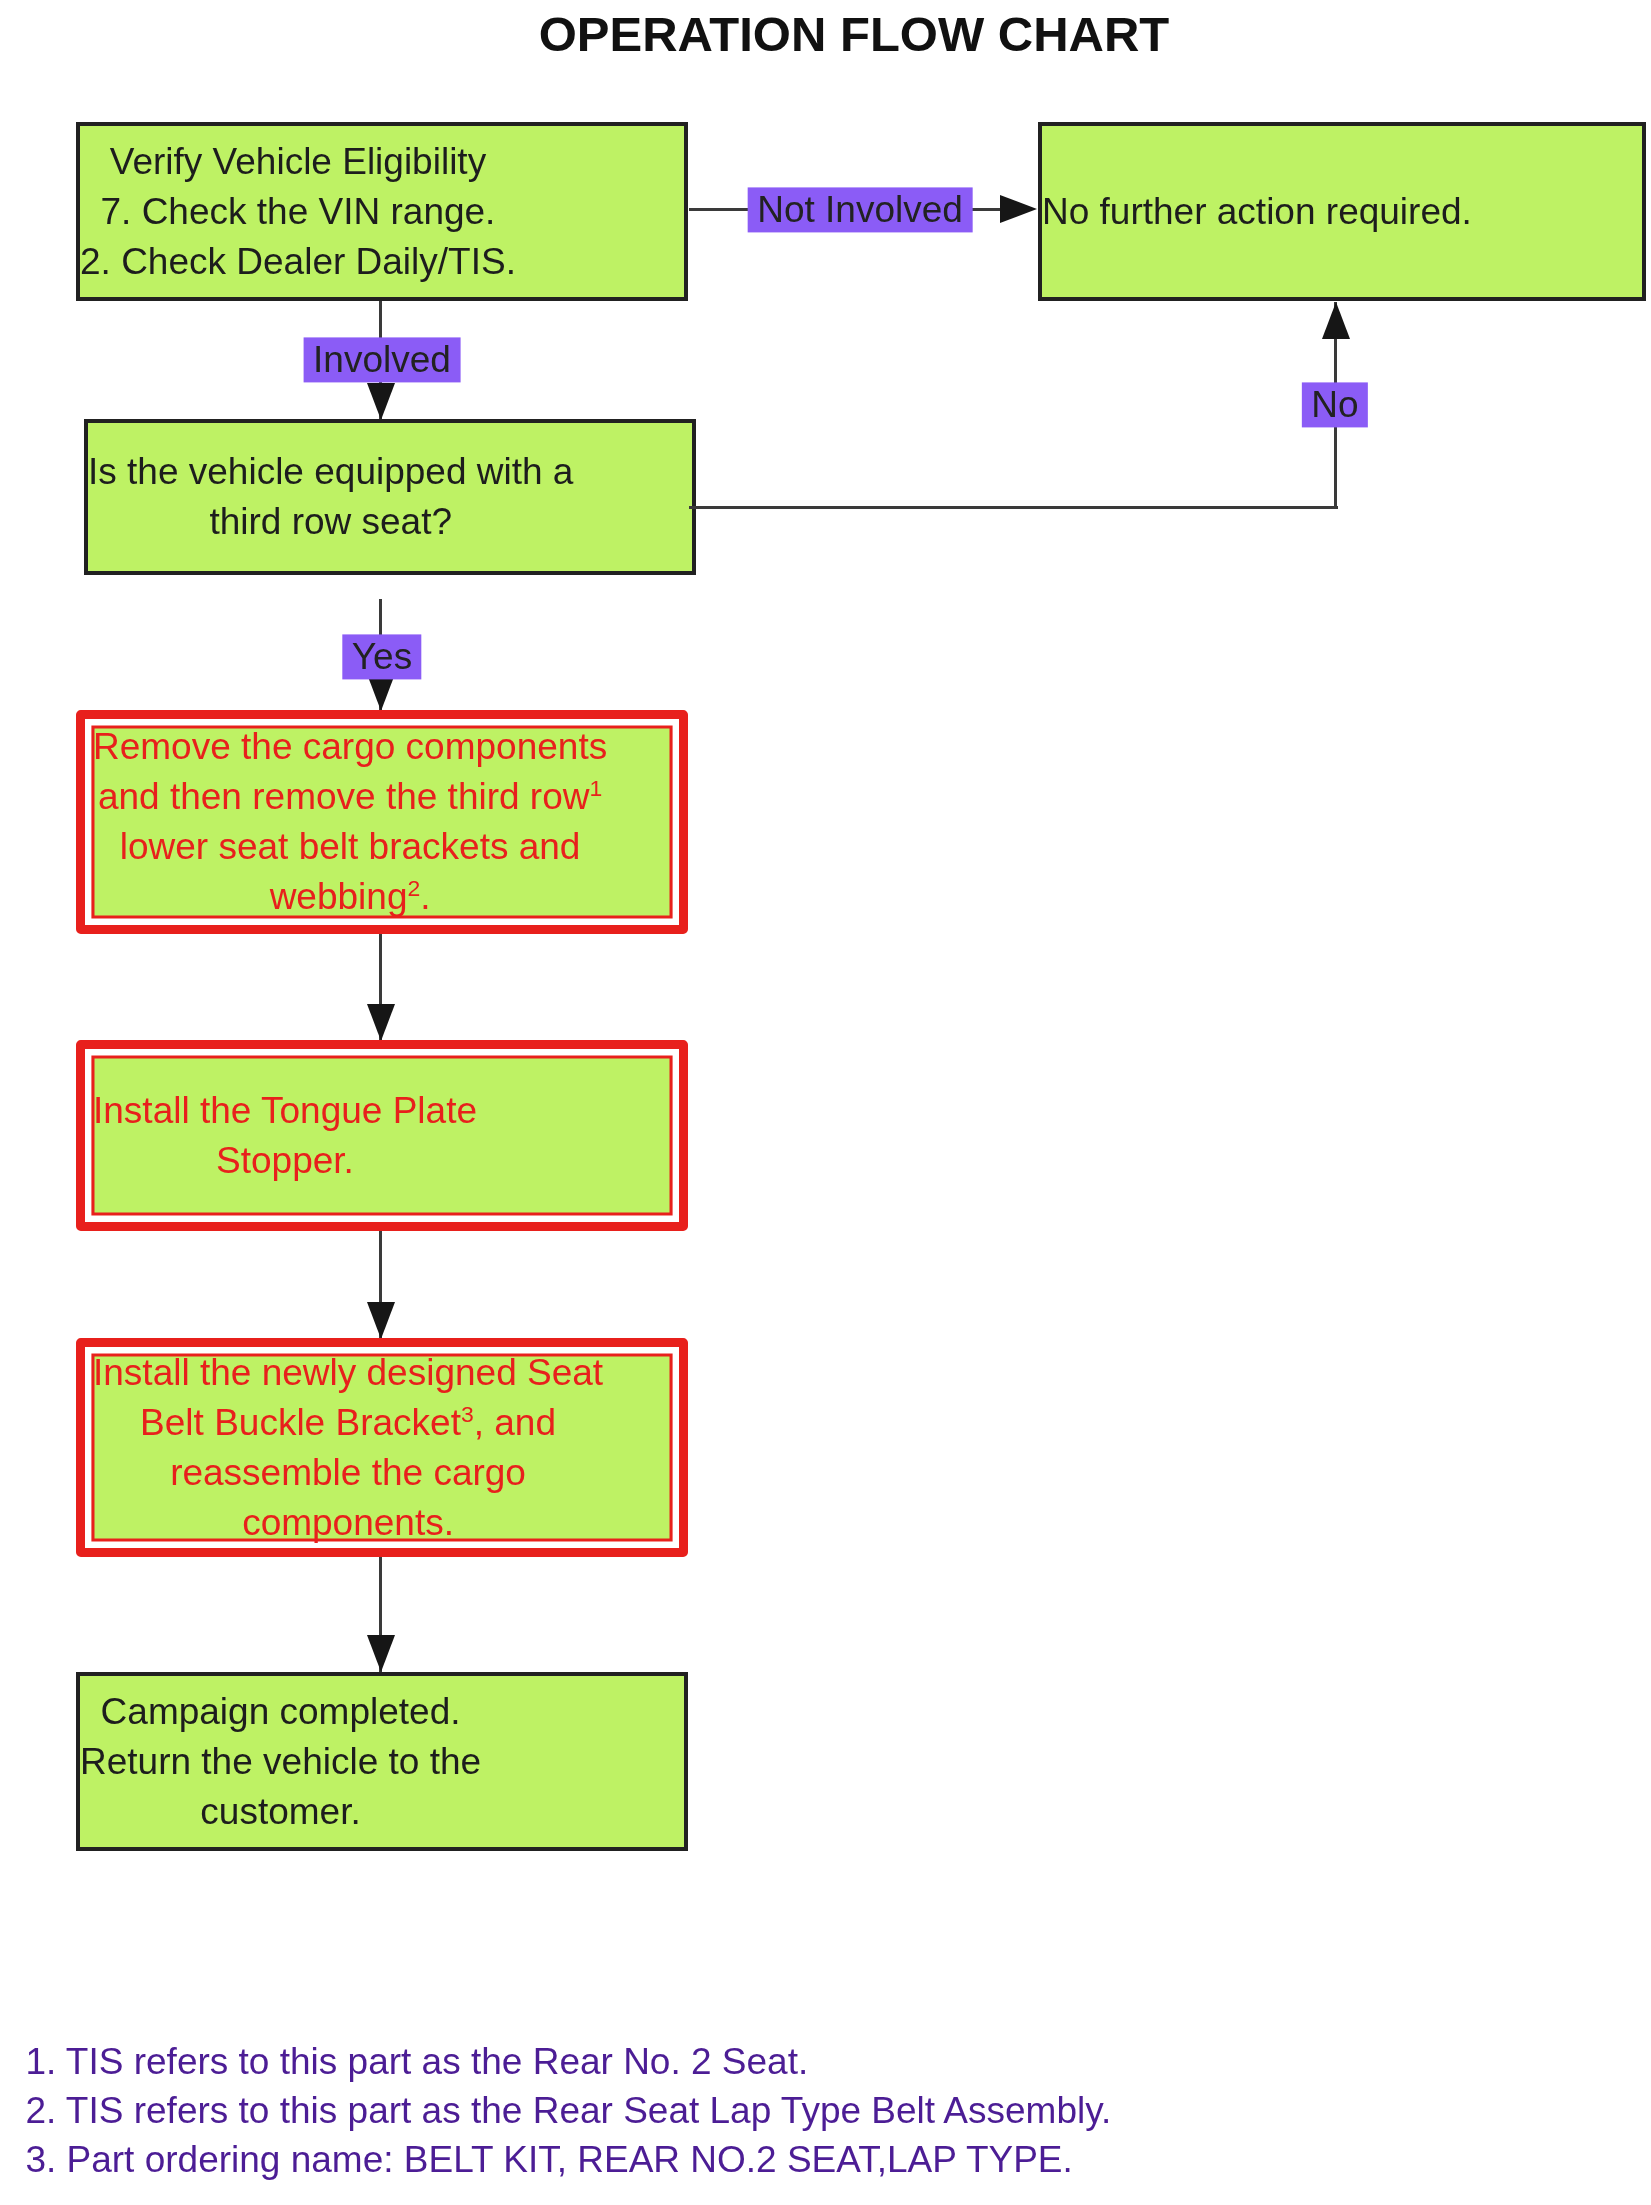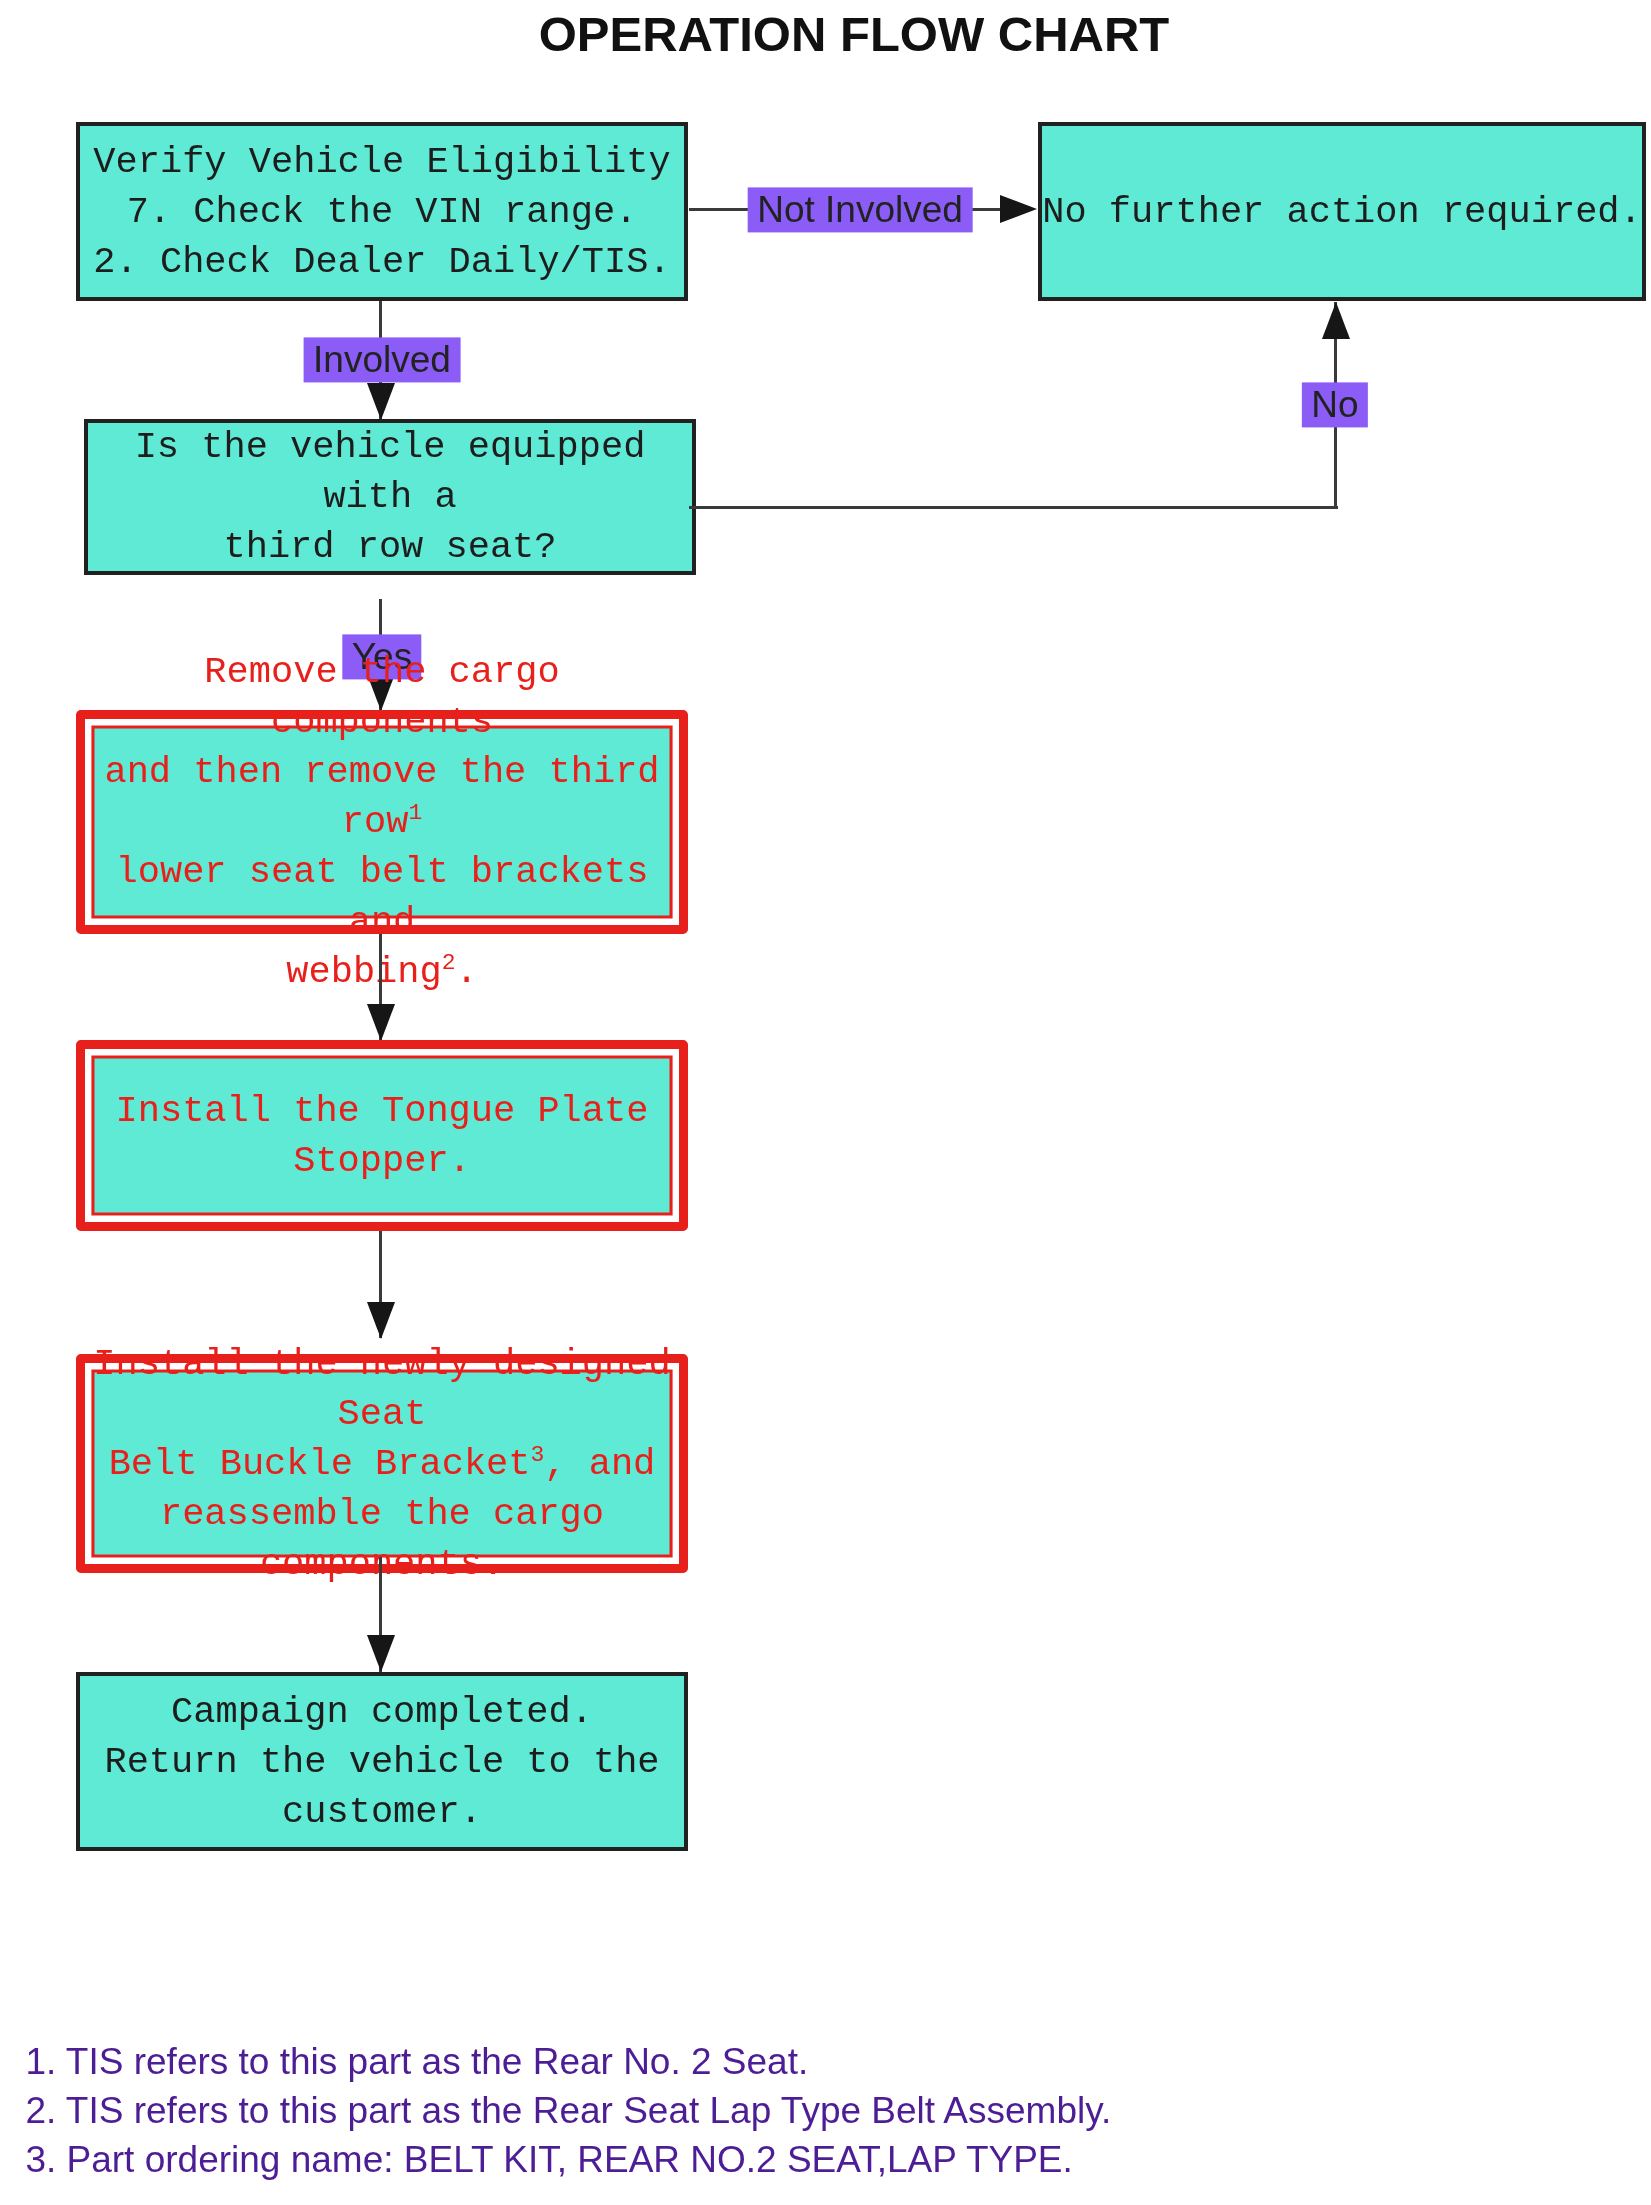--- a/index.html
+++ b/index.html
@@ -18,24 +18,24 @@
   }
   .title{
     position:absolute;top:6.4px;left:0;width:100%;
     text-align:center;text-indent:56px;
     font-size:49px;font-weight:bold;letter-spacing:0px;
     color:#111;
   }
   .fbox{
     position:absolute;
     box-sizing:border-box;
-    background:#5eead4;
-    display:flex;align-items:center;justify-content:center;
+    background:#bef264;
+    display:flex;align-items:center;justify-content:flex-start;
     text-align:center;
-    font-size:37px;line-height:50px;font-family:Liberation Mono, monospace;
+    font-size:37px;line-height:50px;
   }
   .blackbox{border:4px solid #212121;color:var(--ink);}
   .redbox{
     border:9.5px solid var(--red);
     box-shadow:inset 0 0 0 6.4px #ffffff, inset 0 0 0 9.5px var(--red);
     color:var(--red);
     border-radius:4.8px;
   }
   .redbox .inner{padding:0 8px;}
   sup{font-size:0.62em;line-height:0;vertical-align:super;}
@@ -115,21 +115,21 @@
   <div class="fbox redbox" style="left:76px;top:1040px;width:612px;height:191px;">
     <div class="inner">
       <div>Install the Tongue Plate</div>
       <div>Stopper.</div>
     </div>
   </div>
 
   <div class="vline" style="left:379px;top:1231px;height:107px;"></div>
   <div class="arr arr-down" style="left:367px;top:1302px;"></div>
 
-  <div class="fbox redbox" style="left:76px;top:1338px;width:612px;height:219px;margin-top:16px;">
+  <div class="fbox redbox" style="left:76px;top:1338px;width:612px;height:219px;">
     <div class="inner">
       <div>Install the newly designed Seat</div>
       <div><span>Belt Buckle Bracket</span><sup>3</sup><span>, and</span></div>
       <div>reassemble the cargo</div>
       <div>components.</div>
     </div>
   </div>
 
   <div class="vline" style="left:379px;top:1557px;height:115px;"></div>
   <div class="arr arr-down" style="left:367px;top:1635px;"></div>

